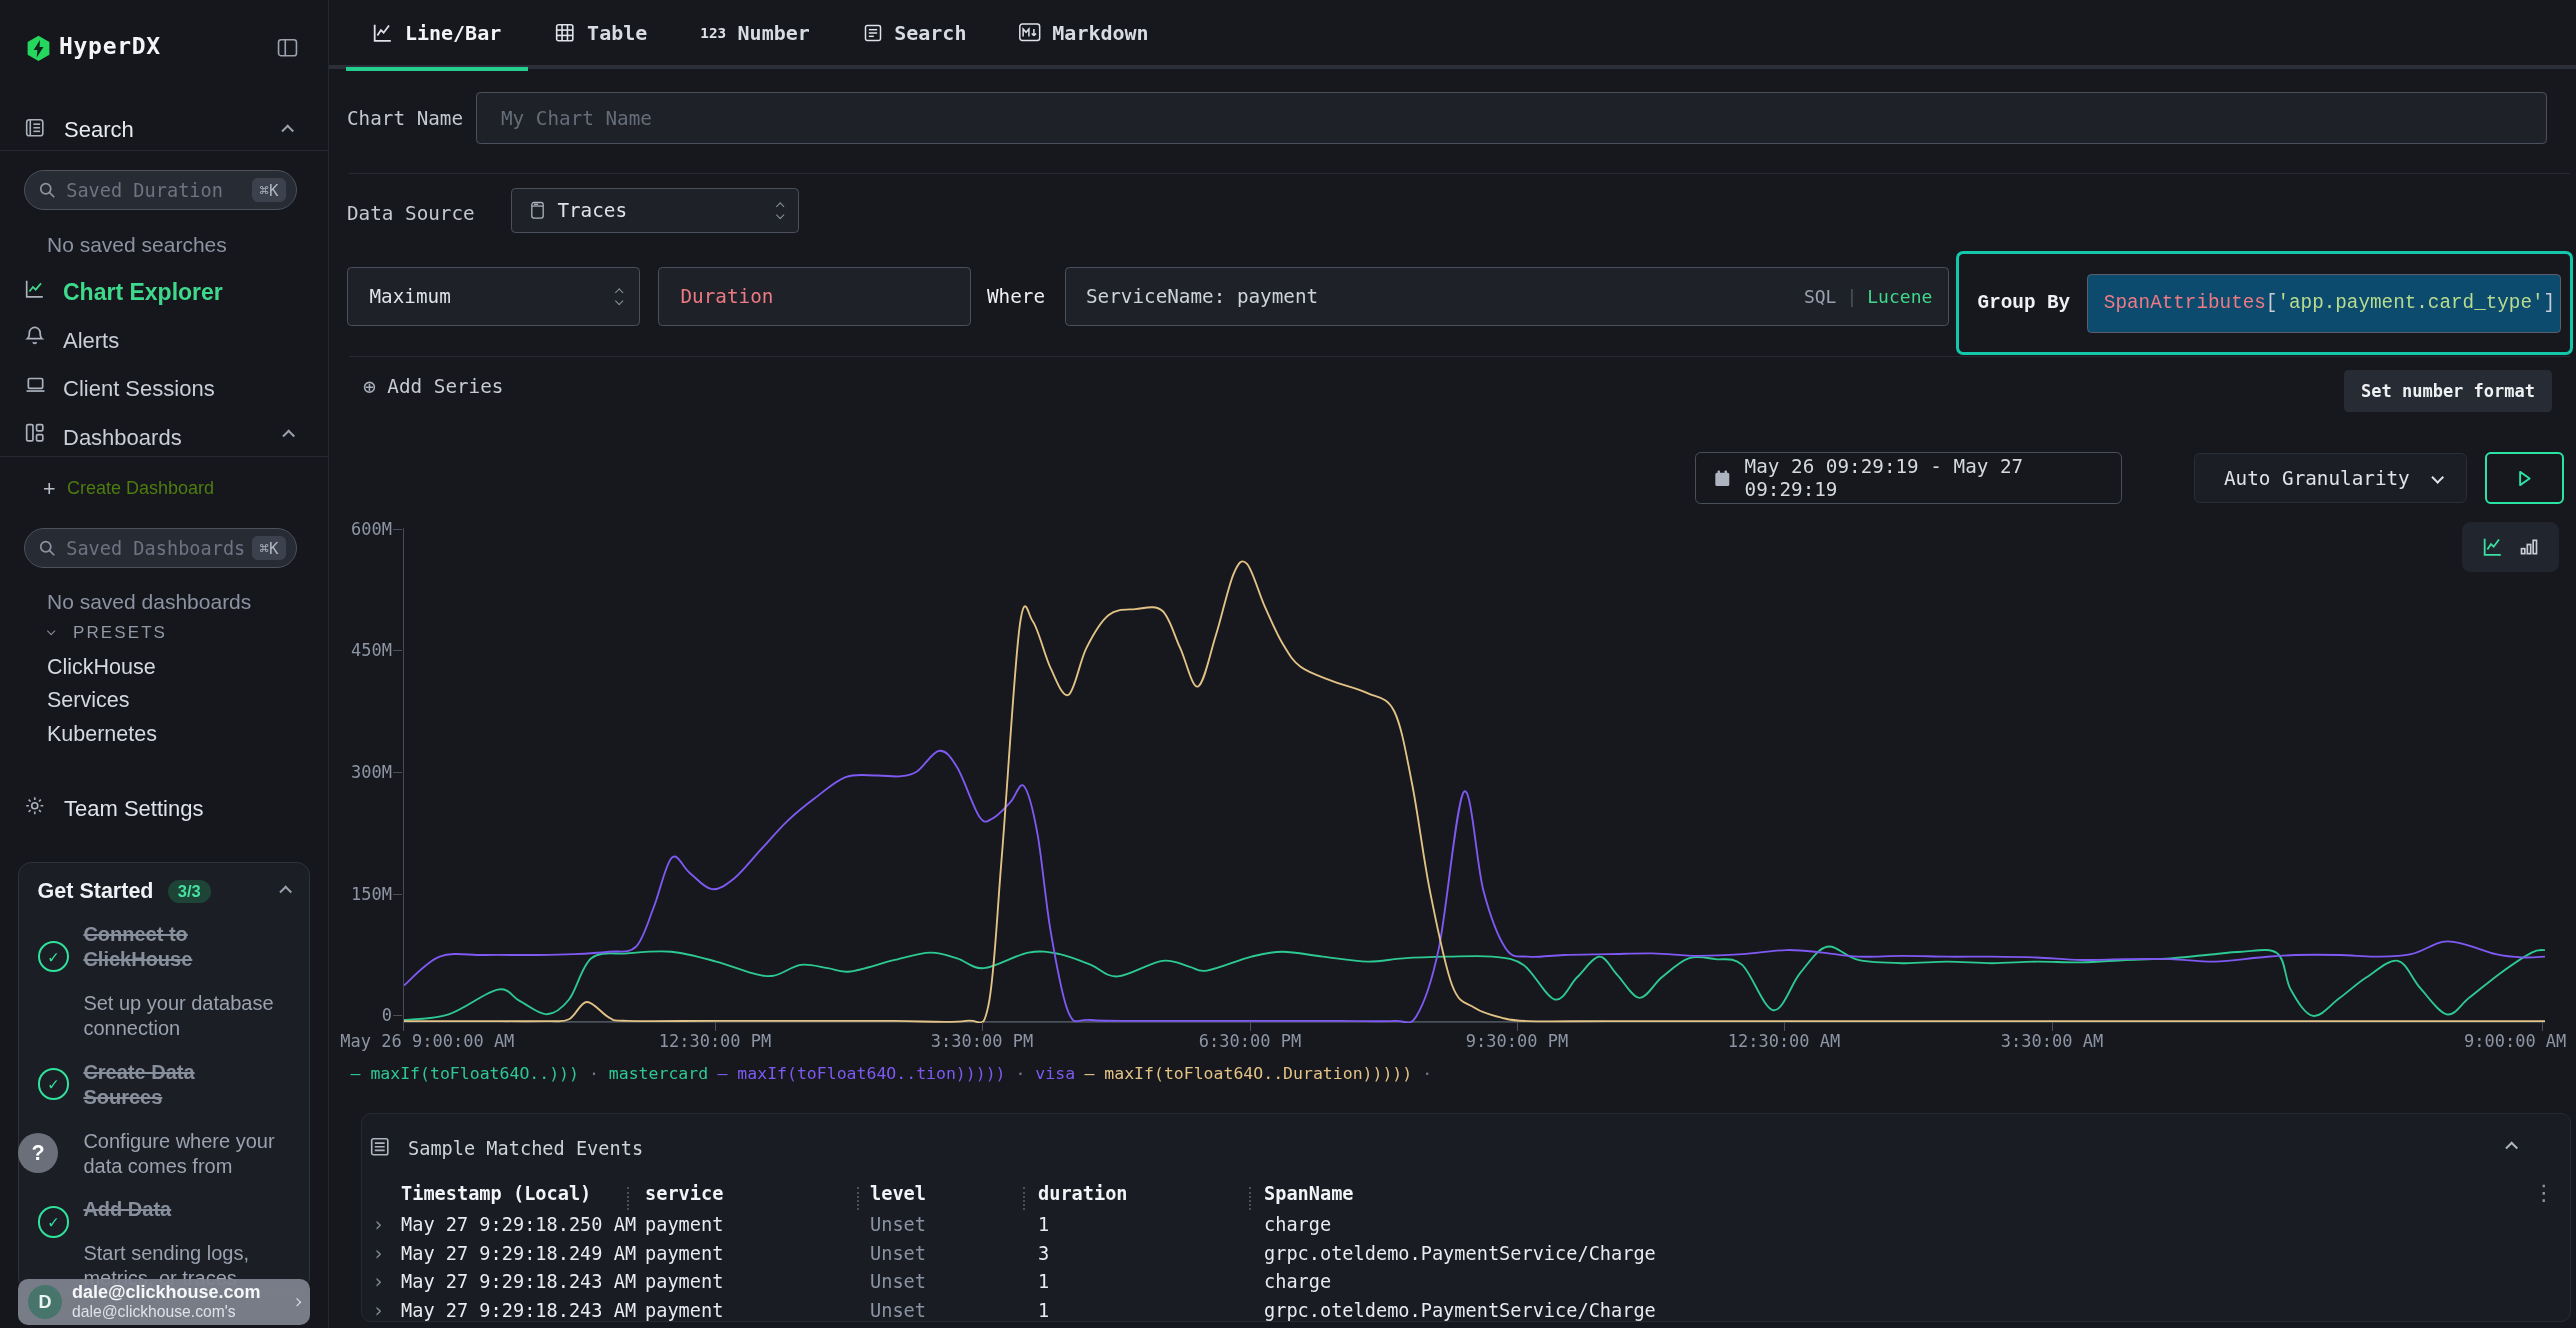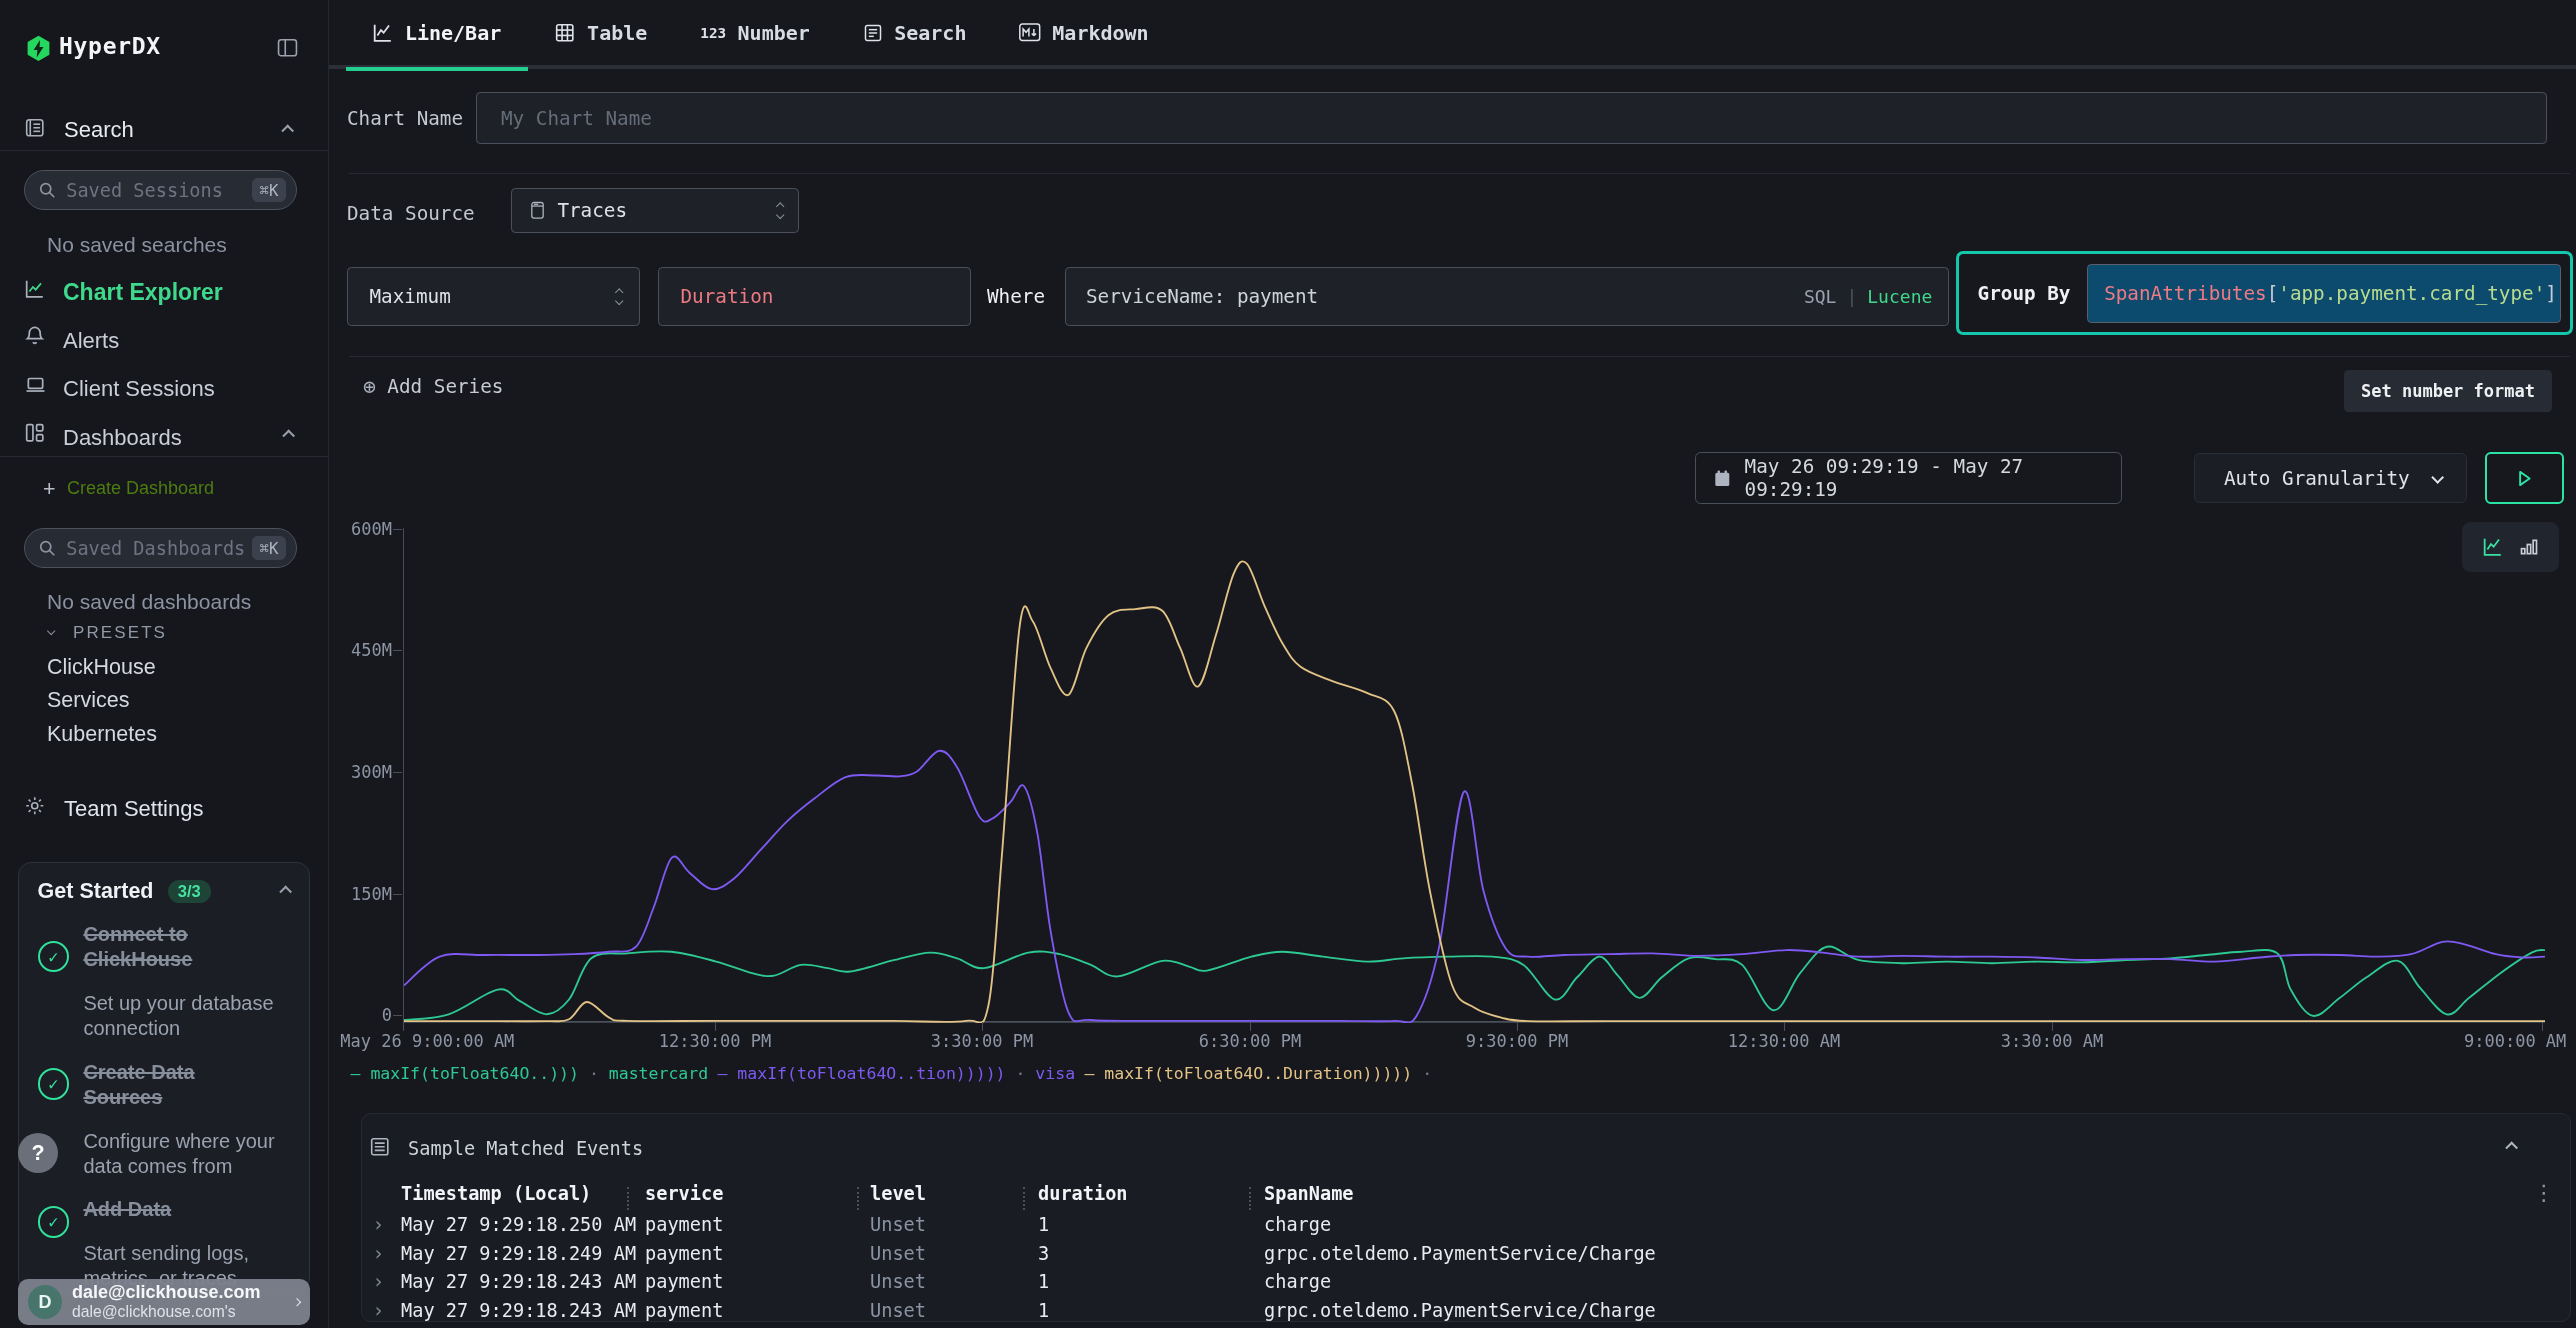--- a/index.html
+++ b/index.html
@@ -48,21 +48,21 @@
   .tab svg { stroke:#dfe3e9; }
 
   .field-label { font-size:19.3px; color:#c3c8d1; }
   .inputbox { background:#1e2127; border:1.4px solid #4b515c; border-radius:4.3px; display:flex; align-items:center; }
   .divider { position:absolute; height:1.4px; background:#262a31; }
 
   .code-red { color:#ee7a84; }
   .code-green { color:#b8dc8f; }
   .code-plain { color:#c8ccd4; }
 
-  .gb-box { position:absolute; left:1627px; top:251px; width:617px; height:84px; border:3.6px solid #14c7ab; border-radius:7.2px; display:flex; align-items:center; padding:0 8.6px 0 18.6px; gap:17px; background:#16181d; }
+  .gb-box { position:absolute; left:1627px; top:251px; width:617px; height:104px; border:3.6px solid #14c7ab; border-radius:7.2px; display:flex; align-items:center; padding:0 8.6px 0 18.6px; gap:17px; background:#16181d;font-family:Liberation Mono, monospace; }
   .gb-input { flex:1; height:59px; background:#0c4a6e; border:1.4px solid #59606c; border-radius:4.3px; display:flex; align-items:center; padding-left:15.7px; font-size:19.3px; }
 
   .btn { background:#272b33; border-radius:4.3px; color:#eef0f3; display:flex; align-items:center; justify-content:center; }
 
   .ylabel { position:absolute; width:63px; text-align:right; font-size:17px; color:#8d95a4; }
   .ytickmark { position:absolute; left:64px; width:9.3px; height:1.4px; background:#4a5059; }
   .xlabel { position:absolute; top:1031px; font-size:17px; color:#8d95a4; white-space:nowrap; transform:translateX(-50%); }
   .xtickmark { position:absolute; top:1022px; width:1.4px; height:8.6px; background:#4a5059; }
 
   .legend { position:absolute; left:21.5px; top:1064px; display:flex; align-items:center; gap:9.3px; font-size:16.5px; white-space:nowrap; }
@@ -107,21 +107,21 @@
   <span class="abs chev up" style="left:283px;top:126px;color:#98a0ae"></span>
   <div class="divider" style="left:0;top:150px;width:328px"></div>
 
   <div class="pill" style="top:170px">
     <span style="color:#8b93a1">
       <svg width="18.6" height="18.6" viewBox="0 0 24 24" fill="none" stroke="currentColor" stroke-width="2.2">
           <circle cx="10" cy="10" r="6.5"></circle>
           <line x1="15" y1="15" x2="21" y2="21"></line>
         </svg>
     </span>
-    <span class="ph">Saved Sessions</span>
+    <span class="ph">Saved Duration</span>
     <span class="kbd">⌘K</span>
   </div>
   <div class="abs sans empty-msg" style="left:47px;top:233px">No saved searches</div>
 
   <span class="abs" style="left:23.6px;top:278px;color:#3fd98c">
     <svg width="21.5" height="21.5" viewBox="0 0 24 24" fill="none" stroke="currentColor" stroke-width="1.9">
         <path d="M3 3v18h18" stroke="#aab1bd"></path>
         <path d="M6 15l4-5 3 3 6-7"></path>
       </svg>
   </span>

